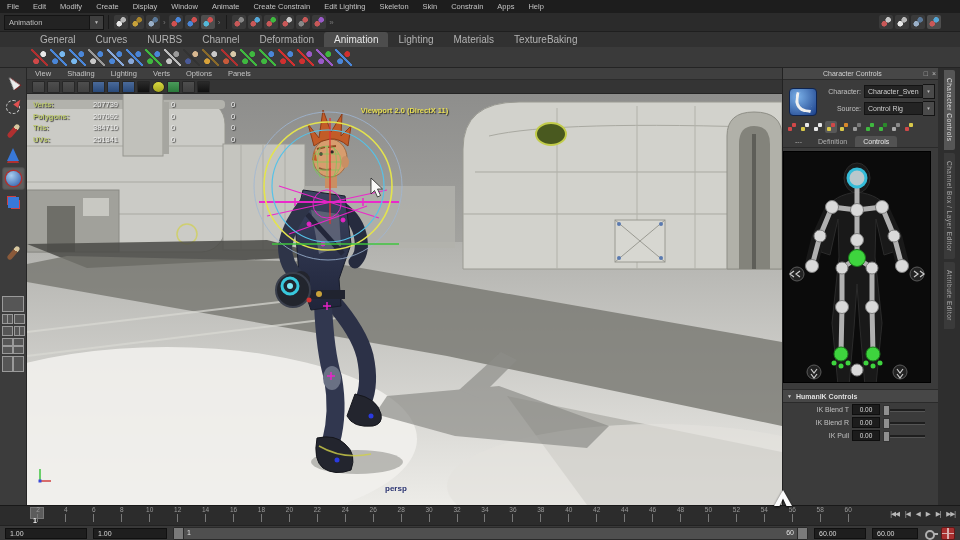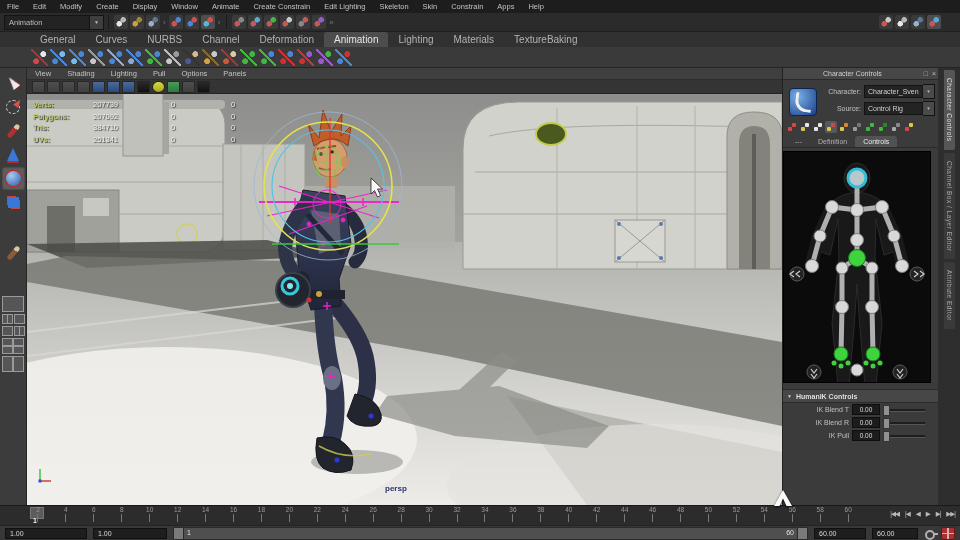--- a/index.html
+++ b/index.html
@@ -279,21 +279,21 @@
     </div>
     <div class="lay big split-4"></div>
     <div class="lay big split-v"></div>
   </div>
 
   <div id="viewport" class="abs">
     <div id="vpmenu" class="abs">
         <span class="mi">View</span>
         <span class="mi">Shading</span>
         <span class="mi">Lighting</span>
-        <span class="mi">Pull</span>
+        <span class="mi">Verts</span>
         <span class="mi">Options</span>
         <span class="mi">Panels</span>
       </div>
     <div id="vptools" class="abs">
       <span class="vti"></span>
       <span class="vti"></span>
       <span class="vti"></span>
       <span class="vti"></span>
       <span class="vti b"></span>
       <span class="vti b"></span>
@@ -435,20 +435,21 @@
           <div class="hudrow">
           <span class="lb">Polygons:</span><span class="v1">207092</span><span class="v2">0</span><span class="v3">0</span>
         </div>
           <div class="hudrow">
           <span class="lb">Tris:</span><span class="v1">384710</span><span class="v2">0</span><span class="v3">0</span>
         </div>
           <div class="hudrow">
           <span class="lb">UVs:</span><span class="v1">251341</span><span class="v2">0</span><span class="v3">0</span>
         </div>
         </div>
+      <div id="renderer" class="abs">Viewport 2.0 (DirectX 11)</div>
       <div id="persplabel" class="abs">persp</div>
       <svg id="axisind" class="abs" width="20" height="20">
         <line x1="5" y1="15" x2="5" y2="3" stroke="#3fc43f" stroke-width="1.5"></line>
         <line x1="5" y1="15" x2="16" y2="15" stroke="#d04040" stroke-width="1.5"></line>
         <rect x="3.5" y="13.5" width="3" height="3" fill="#3848d8"></rect>
       </svg>
     </div>
   </div>
 
   <div id="charpanel" class="abs">

